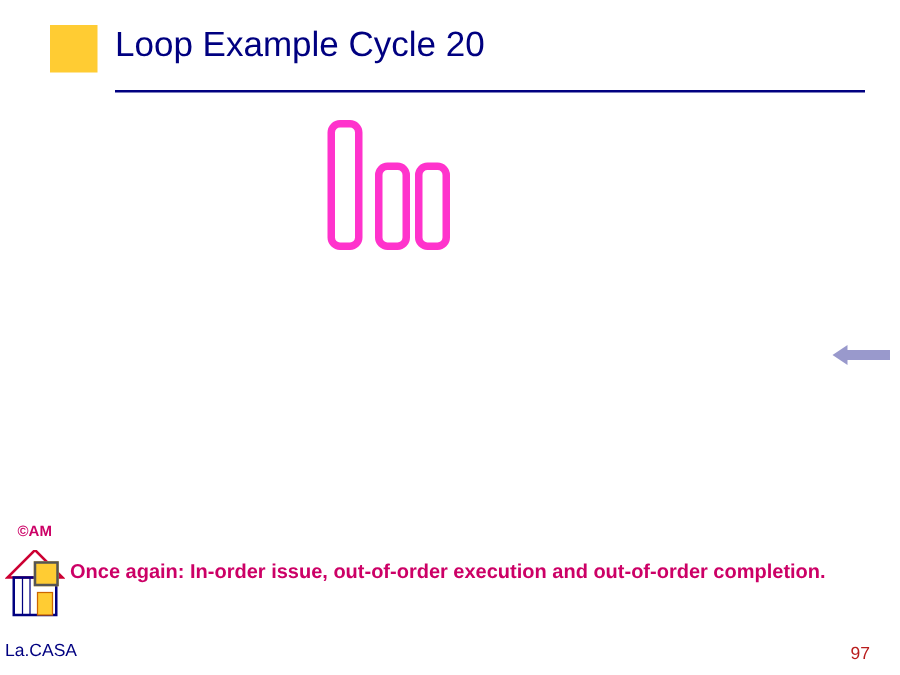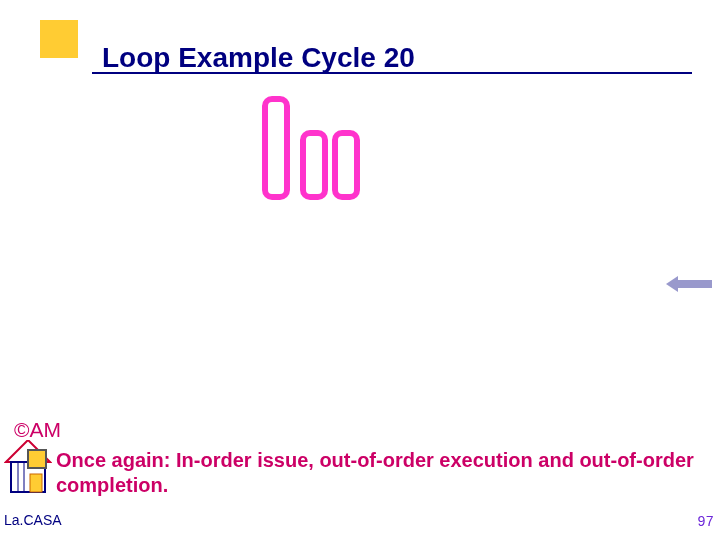--- a/index.html
+++ b/index.html
@@ -14,26 +14,25 @@
   .yellow-square {
     position: absolute;
     top: 20px;
     left: 40px;
     width: 38px;
     height: 38px;
     background: #ffcc33;
   }
   .title {
     position: absolute;
-    top: 42px;
+    top: 20px;
     left: 92px;
     font-size: 28px;
-    font-weight: bold;
+    font-weight: normal;
     color: #000080;
-    margin-left: 10px;
   }
   .title-underline {
     position: absolute;
     top: 72px;
     left: 92px;
     width: 600px;
     height: 2px;
     background: #000080;
   }
   .bars-group {
@@ -72,40 +71,40 @@
     border-top: 8px solid transparent;
     border-bottom: 8px solid transparent;
     border-right: 12px solid #9999cc;
   }
   .am-label {
     position: absolute;
     top: 418px;
     left: 14px;
     color: #cc0066;
     font-family: "Comic Sans MS", cursive, sans-serif;
-    font-size: 21px;
-    font-weight: normal;
+    font-size: 12px;
+    font-weight: bold;
   }
   .bullet-icon {
     position: absolute;
     top: 449px;
     left: 27px;
     width: 20px;
     height: 20px;
     background: #ffcc33;
     border: 2px solid #555;
   }
   .body-text {
     position: absolute;
     top: 448px;
     left: 56px;
     width: 640px;
     color: #cc0066;
     font-family: "Comic Sans MS", cursive, sans-serif;
-    font-size: 20px;
+    font-size: 16px;
     font-weight: bold;
     line-height: 1.25;
   }
   .house-logo {
     position: absolute;
     top: 440px;
     left: 4px;
     width: 48px;
     height: 60px;
   }
@@ -113,24 +112,23 @@
     position: absolute;
     top: 512px;
     left: 4px;
     color: #000080;
     font-size: 14px;
     font-weight: normal;
   }
   .page-num {
     position: absolute;
     bottom: 10px;
-    right: 6px;
+    right: 24px;
     font-size: 14px;
-    color: #6d28d9;
-    font-family: Liberation Mono, monospace;
+    color: #b91c1c;
   }
 </style>
 </head>
 <body>
 
 <div class="yellow-square"></div>
 <div class="title">Loop Example Cycle 20</div>
 <div class="title-underline"></div>
 
 <div class="bars-group">

